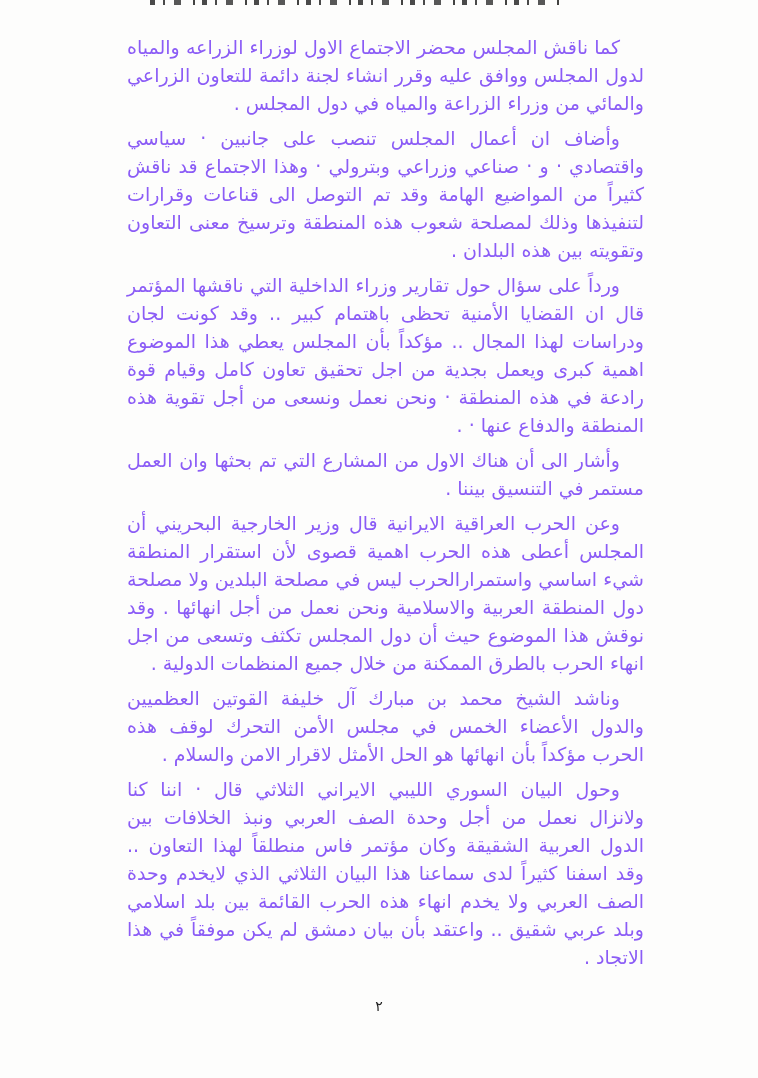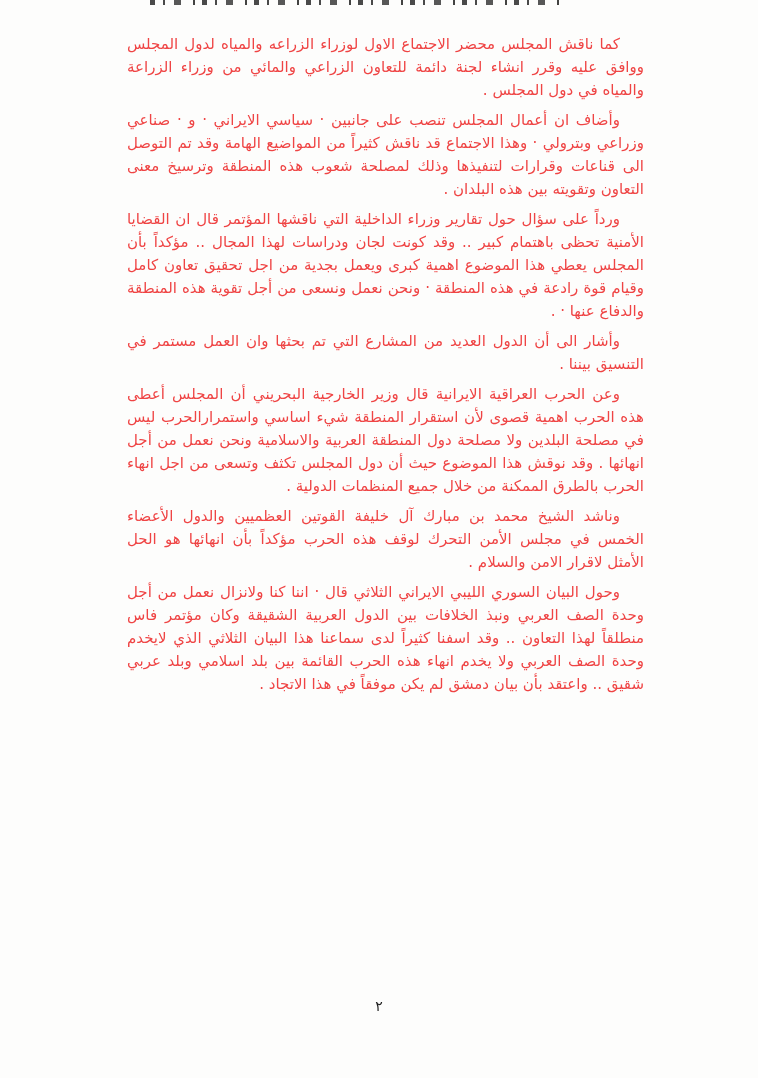--- a/index.html
+++ b/index.html
@@ -29,23 +29,23 @@
       #222    43px 45px, transparent 45px 52px
     );
     opacity: 0.85;
   }
   .text-block {
     position: absolute;
     top: 33px;
     right: 114px;
     width: 517px;
     direction: rtl;
-    color: #ef4444;
-    font-size: 15px;
-    line-height: 23px;
+    color: #8b5cf6;
+    font-size: 19px;
+    line-height: 28px;
     text-align: justify;
   }
   .text-block p {
     margin: 0 0 7px 0;
     text-indent: 24px;
   }
   .text-block p.extra-top {
   }
   .page-number {
     position: absolute;
@@ -61,23 +61,23 @@
 </style>
 </head>
 <body>
 
 <div>
 
   <div class="clipped-top"></div>
 
   <main class="text-block">
     <p>كما ناقش المجلس محضر الاجتماع الاول لوزراء الزراعه والمياه لدول المجلس ووافق عليه وقرر انشاء لجنة دائمة للتعاون الزراعي والمائي من وزراء الزراعة والمياه في دول المجلس .</p>
-    <p>وأضاف ان أعمال المجلس تنصب على جانبين · سياسي الايراني · و · صناعي وزراعي وبترولي · وهذا الاجتماع قد ناقش كثيراً من المواضيع الهامة وقد تم التوصل الى قناعات وقرارات لتنفيذها وذلك لمصلحة شعوب هذه المنطقة وترسيخ معنى التعاون وتقويته بين هذه البلدان .</p>
+    <p>وأضاف ان أعمال المجلس تنصب على جانبين · سياسي واقتصادي · و · صناعي وزراعي وبترولي · وهذا الاجتماع قد ناقش كثيراً من المواضيع الهامة وقد تم التوصل الى قناعات وقرارات لتنفيذها وذلك لمصلحة شعوب هذه المنطقة وترسيخ معنى التعاون وتقويته بين هذه البلدان .</p>
     <p>ورداً على سؤال حول تقارير وزراء الداخلية التي ناقشها المؤتمر قال ان القضايا الأمنية تحظى باهتمام كبير .. وقد كونت لجان ودراسات لهذا المجال .. مؤكداً بأن المجلس يعطي هذا الموضوع اهمية كبرى ويعمل بجدية من اجل تحقيق تعاون كامل وقيام قوة رادعة في هذه المنطقة · ونحن نعمل ونسعى من أجل تقوية هذه المنطقة والدفاع عنها · .</p>
-    <p>وأشار الى أن الدول العديد من المشارع التي تم بحثها وان العمل مستمر في التنسيق بيننا .</p>
+    <p>وأشار الى أن هناك الاول من المشارع التي تم بحثها وان العمل مستمر في التنسيق بيننا .</p>
     <p>وعن الحرب العراقية الايرانية قال وزير الخارجية البحريني أن المجلس أعطى هذه الحرب اهمية قصوى لأن استقرار المنطقة شيء اساسي واستمرارالحرب ليس في مصلحة البلدين ولا مصلحة دول المنطقة العربية والاسلامية ونحن نعمل من أجل انهائها . وقد نوقش هذا الموضوع حيث أن دول المجلس تكثف وتسعى من اجل انهاء الحرب بالطرق الممكنة من خلال جميع المنظمات الدولية .</p>
     <p class="extra-top">وناشد الشيخ محمد بن مبارك آل خليفة القوتين العظميين والدول الأعضاء الخمس في مجلس الأمن التحرك لوقف هذه الحرب مؤكداً بأن انهائها هو الحل الأمثل لاقرار الامن والسلام .</p>
     <p>وحول البيان السوري الليبي الايراني الثلاثي قال · اننا كنا ولانزال نعمل من أجل وحدة الصف العربي ونبذ الخلافات بين الدول العربية الشقيقة وكان مؤتمر فاس منطلقاً لهذا التعاون .. وقد اسفنا كثيراً لدى سماعنا هذا البيان الثلاثي الذي لايخدم وحدة الصف العربي ولا يخدم انهاء هذه الحرب القائمة بين بلد اسلامي وبلد عربي شقيق .. واعتقد بأن بيان دمشق لم يكن موفقاً في هذا الاتجاد .</p>
   </main>
 
   <div class="page-number">٢</div>
 
 </div>
 
 </body></html>

